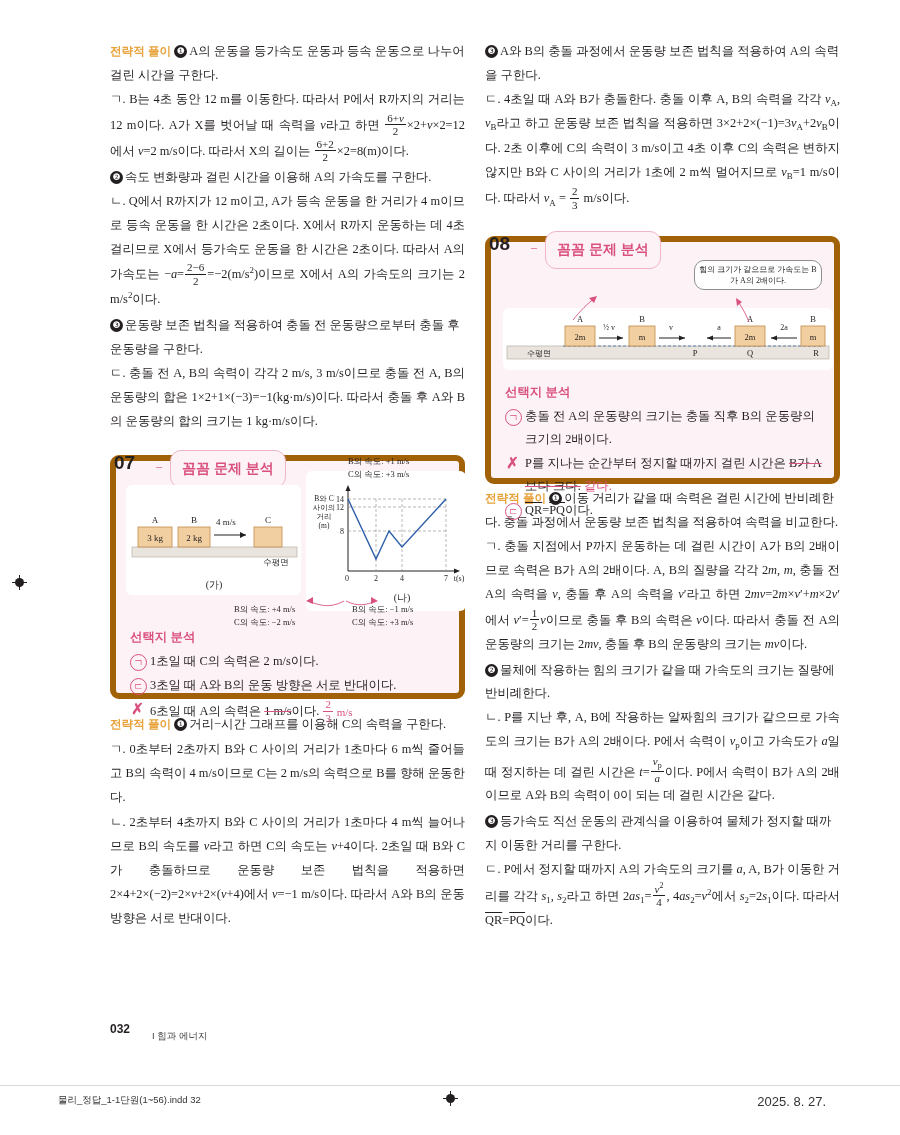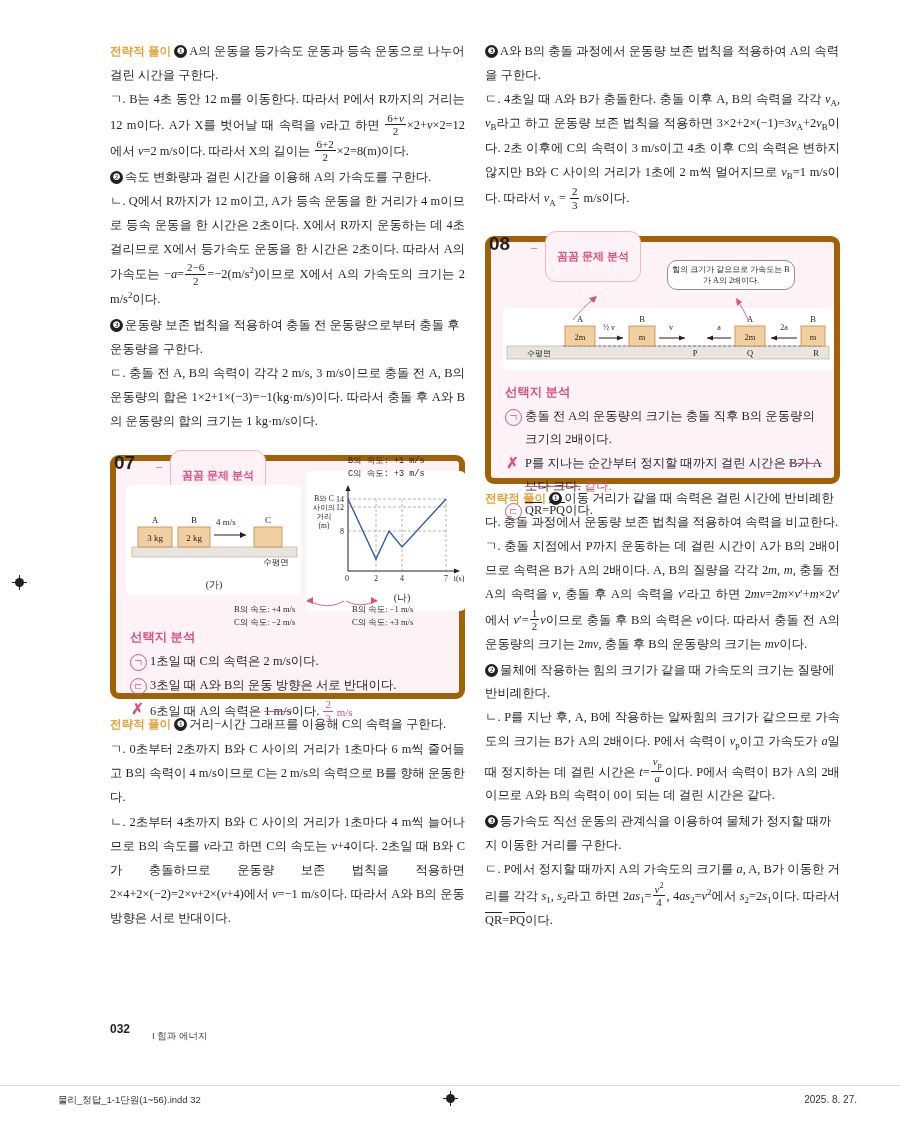--- a/index.html
+++ b/index.html
@@ -17,38 +17,38 @@
   .circnum{display:inline-block;width:13px;height:13px;line-height:13px;border-radius:50%;background:#231f20;color:#fff;font-size:9px;text-align:center;font-family:"Liberation Sans",sans-serif;vertical-align:1px;margin-right:2px;}
   .step{font-size:12.4px;line-height:1.92;margin:0;}
 
   .frac{display:inline-block;vertical-align:-0.55em;text-align:center;font-size:11px;line-height:1.12;margin:0 1px;}
   .frac .n{display:block;padding:0 2px;}
   .frac .d{display:block;border-top:1px solid #231f20;padding:0 2px;}
 
   .qnum{font-family:"Liberation Sans",sans-serif;font-weight:bold;font-size:19px;color:#231f20;}
 
   .analysis-box{position:relative;border:6px solid #a16207;border-radius:9px;background:#fdf3f6;margin-top:14px;}
-  .analysis-tab{position:absolute;left:54px;top:-11px;background:#fdf3f6;border:1px solid #f0b6c8;border-radius:11px;padding:17px 11px;font-family:"Liberation Sans",sans-serif;font-size:11px;color:#d9517f;font-weight:bold;}
+  .analysis-tab{position:absolute;left:54px;top:-11px;background:#fdf3f6;border:1px solid #f0b6c8;border-radius:11px;padding:9px 11px;font-family:"Liberation Sans",sans-serif;font-size:14px;color:#d9517f;font-weight:bold;}
   .dash{position:absolute;left:40px;top:-2px;color:#d9517f;font-size:12px;}
 
   .sel-head{color:#d9517f;font-family:"Liberation Sans",sans-serif;font-weight:bold;font-size:12.4px;margin:0 0 4px 0;}
   .sel-item{font-size:12.4px;line-height:1.85;margin:0 0 1px 0;position:relative;padding-left:20px;}
   .sel-mark{position:absolute;left:0;top:1px;width:15px;height:15px;}
   .circ-mark{display:inline-block;width:15px;height:15px;line-height:15px;text-align:center;border:1.4px solid #d9517f;border-radius:50%;color:#d9517f;font-size:10px;font-family:"Liberation Sans",sans-serif;}
   .x-mark{display:inline-block;width:15px;height:15px;line-height:15px;text-align:center;color:#d9517f;font-size:15px;font-weight:bold;font-family:"Liberation Sans",sans-serif;}
   .strike{text-decoration:line-through;text-decoration-color:#d9517f;}
   .corr{color:#d9517f;}
 
   .fig{position:relative;background:#fff;border-radius:6px;}
 
   .footer-page{position:absolute;left:110px;top:1022px;font-family:"Liberation Sans",sans-serif;font-weight:bold;font-size:12px;color:#231f20;}
   .footer-sub{position:absolute;left:152px;top:1030px;font-family:"Liberation Sans",sans-serif;font-size:9.5px;color:#444;}
   .botline{position:absolute;left:0;top:1085px;width:900px;height:1px;background:#d9d9d9;}
   .bot-left{position:absolute;left:58px;top:1094px;font-family:"Liberation Sans",sans-serif;font-size:9.5px;color:#333;}
-  .bot-right{position:absolute;right:43px;top:1094px;font-family:"Liberation Sans",sans-serif;font-size:10px;color:#333;margin-left:32px;}
+  .bot-right{position:absolute;right:74px;top:1094px;font-family:"Liberation Sans",sans-serif;font-size:13px;color:#333;margin-left:32px;}
 
   .regmark{position:absolute;width:15px;height:15px;}
   .regmark:before{content:"";position:absolute;left:0;top:7px;width:15px;height:1px;background:#231f20;}
   .regmark:after{content:"";position:absolute;left:7px;top:0;width:1px;height:15px;background:#231f20;}
   .regdot{position:absolute;left:3px;top:3px;width:9px;height:9px;border-radius:50%;background:#231f20;}
 
   sub{font-size:0.72em;}
   sup{font-size:0.72em;}
   .ital{font-style:italic;font-family:"Liberation Serif",serif;}
   .ovl{text-decoration:overline;}
@@ -151,21 +151,21 @@
           <text x="153" y="110" font-family="Liberation Serif, serif" font-size="8" text-anchor="middle" fill="#231f20">t(s)</text>
 
           <text x="18" y="30" font-family="Liberation Serif, serif" font-size="7.5" text-anchor="middle" fill="#231f20">B와 C</text>
           <text x="18" y="39" font-family="Liberation Serif, serif" font-size="7.5" text-anchor="middle" fill="#231f20">사이의</text>
           <text x="18" y="48" font-family="Liberation Serif, serif" font-size="7.5" text-anchor="middle" fill="#231f20">거리</text>
           <text x="18" y="57" font-family="Liberation Serif, serif" font-size="7.5" text-anchor="middle" fill="#231f20">(m)</text>
           <text x="96" y="130" font-family="Liberation Serif, serif" font-size="10" text-anchor="middle" fill="#231f20">(나)</text>
         </svg>
       </div>
 
-      <div style="position:absolute;left:232px;top:-6px;font-size:8.5px;line-height:1.45;color:#231f20;font-family:Liberation Mono, monospace;">
+      <div style="position:absolute;left:232px;top:-6px;font-size:8.5px;line-height:1.45;color:#231f20;">
         <div>B의 속도: +1 m/s</div>
         <div>C의 속도: +3 m/s</div>
       </div>
       <div style="position:absolute;left:118px;top:142px;font-size:8.5px;line-height:1.45;color:#231f20;">
         <div>B의 속도: +4 m/s</div>
         <div>C의 속도: −2 m/s</div>
       </div>
       <div style="position:absolute;left:236px;top:142px;font-size:8.5px;line-height:1.45;color:#231f20;">
         <div>B의 속도: −1 m/s</div>
         <div>C의 속도: +3 m/s</div>
@@ -217,21 +217,21 @@
     </p>
 
     <div class="analysis-box" style="margin-top:24px;height:236px;">
       <div style="position:absolute;left:-2px;top:-9px;" class="qnum">08</div>
       <div class="dash">–</div>
       <div class="analysis-tab">꼼꼼 문제 분석</div>
 
       <div style="position:absolute;left:16px;top:22px;width:120px;border:1px solid #8e8e8e;border-radius:10px;background:#fff;font-size:8px;line-height:1.4;text-align:center;padding:3px 4px;margin-top:46px;">
         <span>충돌 후 속도는 B가 A의 2배이다.</span>
       </div>
-      <div style="position:absolute;left:176px;top:18px;width:118px;border:1px solid #8e8e8e;border-radius:10px;background:#fff;font-size:8px;line-height:1.4;text-align:center;padding:3px 4px;">
+      <div style="position:absolute;left:203px;top:18px;width:118px;border:1px solid #8e8e8e;border-radius:10px;background:#fff;font-size:8px;line-height:1.4;text-align:center;padding:3px 4px;">
         <span>힘의 크기가 같으므로 가속도는 B가 A의 2배이다.</span>
       </div>
 
       <div class="fig" style="position:absolute;left:12px;top:66px;width:330px;height:62px;">
         <svg width="330" height="62" viewBox="0 0 330 62">
 
           <rect x="4" y="38" width="322" height="13" fill="#e9e4dd" stroke="#b9b2a8" stroke-width="0.7"></rect>
           <text x="24" y="48" font-family="Liberation Serif, serif" font-size="8" fill="#231f20">수평면</text>
 
           <line x1="60" y1="38" x2="320" y2="38" stroke="#2d5fa8" stroke-width="0.7" stroke-dasharray="3,2"></line>

